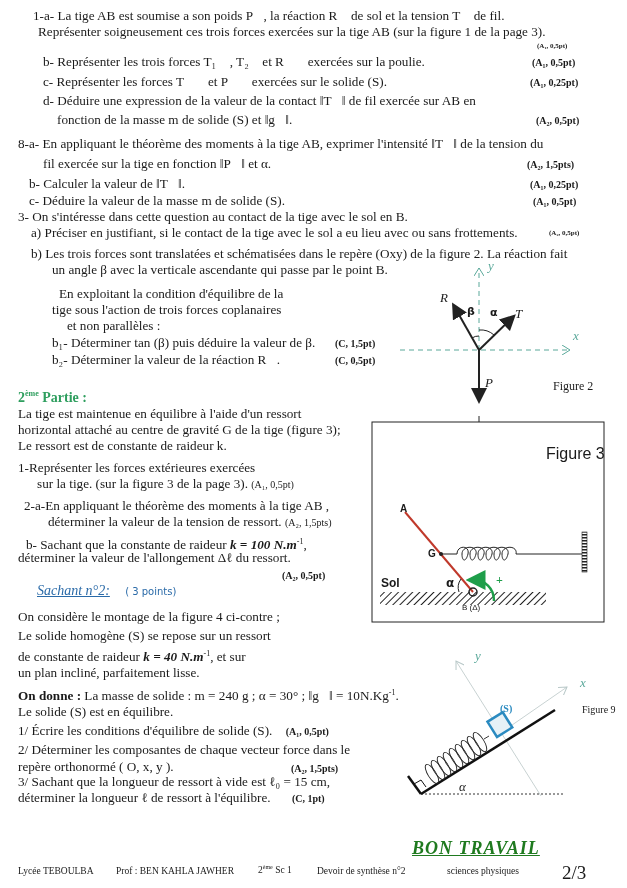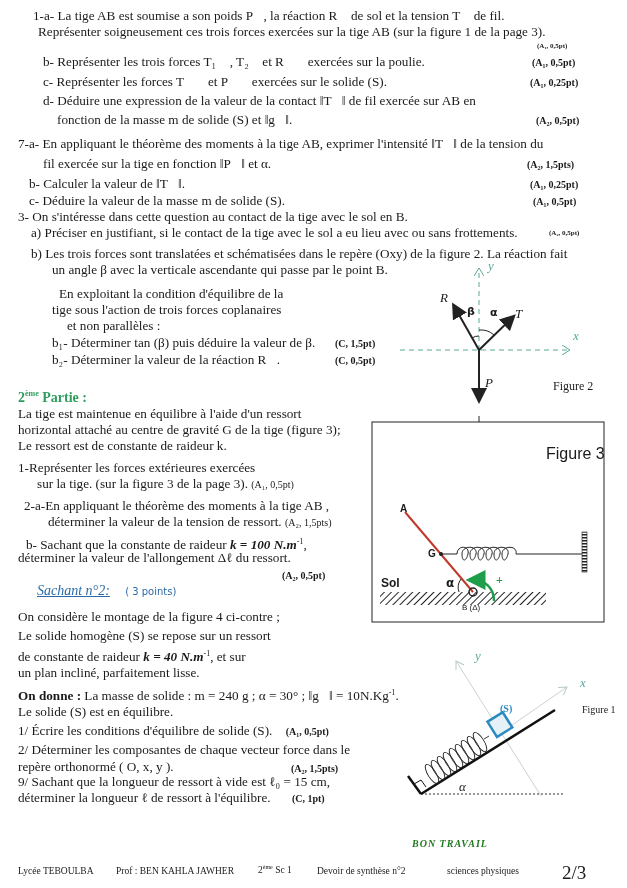--- a/index.html
+++ b/index.html
@@ -6,21 +6,21 @@
   body { width:627px; height:888px; position:relative; overflow:hidden;
          font-family:"Liberation Serif", serif; color:#1a1a1a; font-size:13px; }
   .abs { position:absolute; white-space:nowrap; }
   .t { font-size:13.2px; line-height:16px; }
   .pts { font-family:"Liberation Serif", serif; font-weight:bold; font-size:10px; }
   .pts-s { font-family:"Liberation Serif", serif; font-weight:bold; font-size:7px; }
   .pts-n { font-family:"Liberation Serif", serif; font-size:10px; }
   .green-title { color:#2e9e5e; font-weight:bold; font-size:14px; }
   .ex-title { color:#2a6aa8; font-style:italic; text-decoration:underline; font-size:14px; }
   .ex-pts { font-family:"DejaVu Sans", sans-serif; font-size:10px; color:#2a6aa8; }
-  .bon { color:#1f7a1f; font-style:italic; font-weight:bold; font-size:10px; letter-spacing:1px; }
+  .bon { color:#1f7a1f; font-style:italic; font-weight:bold; font-size:18px; letter-spacing:1px;text-decoration:underline; }
   .foot { font-size:9.5px; }
   svg { position:absolute; }
   sup { font-size:8px; }
 </style>
 </head>
 <body>
 
 <div>
   <div class="abs t" style="left:33px;top:8px">1-a- La tige AB est soumise a son poids P⃗, la réaction  R⃗ de sol et la tension T⃗ de fil.</div>
   <div class="abs t" style="left:38px;top:24px">Représenter soigneusement ces trois forces exercées sur la tige AB (sur la figure 1 de la page 3).</div>
@@ -29,21 +29,21 @@
   <div class="abs t" style="left:43px;top:54px">b- Représenter les trois forces T₁⃗ , T₂⃗ et Rₚ⃗ exercées sur la poulie.</div>
   <div class="abs pts" style="left:532px;top:57px">(A₁, 0,5pt)</div>
 
   <div class="abs t" style="left:43px;top:74px">c- Représenter les forces Tₛ⃗ et Pₛ⃗ exercées sur le solide (S).</div>
   <div class="abs pts" style="left:530px;top:77px">(A₁, 0,25pt)</div>
 
   <div class="abs t" style="left:43px;top:93px">d- Déduire une expression de la valeur de la contact ‖T⃗‖ de fil exercée sur AB en</div>
   <div class="abs t" style="left:57px;top:112px">fonction de la masse m de solide (S) et ‖g⃗‖.</div>
   <div class="abs pts" style="left:536px;top:115px">(A₂, 0,5pt)</div>
 
-  <div class="abs t" style="left:18px;top:136px">7-a- En appliquant le théorème des moments à la tige AB, exprimer l'intensité ‖T⃗‖ de la tension du</div>
+  <div class="abs t" style="left:18px;top:136px">8-a- En appliquant le théorème des moments à la tige AB, exprimer l'intensité ‖T⃗‖ de la tension du</div>
   <div class="abs t" style="left:43px;top:156px">fil exercée sur la tige en fonction ‖P⃗‖ et α.</div>
   <div class="abs pts" style="left:527px;top:159px">(A₂, 1,5pts)</div>
 
   <div class="abs t" style="left:29px;top:176px">b- Calculer la valeur de ‖T⃗‖.</div>
   <div class="abs pts" style="left:530px;top:179px">(A₁, 0,25pt)</div>
 
   <div class="abs t" style="left:29px;top:193px">c- Déduire la valeur de la masse m de solide (S).</div>
   <div class="abs pts" style="left:533px;top:196px">(A₁, 0,5pt)</div>
 
   <div class="abs t" style="left:18px;top:209px">3- On s'intéresse dans cette question au contact de la tige avec le sol en B.</div>
@@ -181,21 +181,21 @@
   </div>
   <div class="abs t" style="left:18px;top:704px">Le solide (S) est en équilibre.</div>
 
   <div class="abs t" style="left:18px;top:723px">
     <span>1/ Écrire les conditions d'équilibre de solide (S).</span>
     <span class="pts" style="margin-left:10px">(A₁, 0,5pt)</span>
   </div>
   <div class="abs t" style="left:18px;top:742px">2/ Déterminer les composantes de chaque vecteur force dans le</div>
   <div class="abs t" style="left:18px;top:759px">repère orthonormé ( O, x, y ).</div>
   <div class="abs pts" style="left:291px;top:763px">(A₂, 1,5pts)</div>
-  <div class="abs t" style="left:18px;top:774px">9/ Sachant que la longueur de ressort à vide est ℓ₀ = 15 cm,</div>
+  <div class="abs t" style="left:18px;top:774px">3/ Sachant que la longueur de ressort à vide est ℓ₀ = 15 cm,</div>
   <div class="abs t" style="left:18px;top:790px">
     <span>déterminer la longueur ℓ de ressort à l'équilibre.</span>
     <span class="pts" style="margin-left:18px">(C, 1pt)</span>
   </div>
 </div>
 
 <div>
   <svg width="627" height="888" style="left:0;top:0">
     <defs>
       <marker id="ahl" markerWidth="10" markerHeight="10" refX="8" refY="5" orient="auto">
@@ -229,21 +229,21 @@
     </g>
 
     <g transform="rotate(-32 502 728)">
       <rect x="493" y="715" width="18" height="18" fill="#e6f1f7" stroke="#2a8ac0" stroke-width="2.5"></rect>
     </g>
   </svg>
   <div class="abs" style="left:500px;top:703px;color:#2a8ac0;font-size:10px;font-weight:bold">(S)</div>
   <div class="abs" style="left:475px;top:648px;color:#5aa89a;font-style:italic;font-size:13px">y</div>
   <div class="abs" style="left:580px;top:675px;color:#5aa89a;font-style:italic;font-size:13px">x</div>
   <div class="abs" style="left:459px;top:779px;font-style:italic;font-size:13px">α</div>
-  <div class="abs" style="left:582px;top:704px;font-size:10px">Figure 1</div>
+  <div class="abs" style="left:582px;top:704px;font-size:10px">Figure 9</div>
 </div>
 
 <div>
   <div class="abs bon" style="left:412px;top:838px">BON  TRAVAIL</div>
   <div class="abs foot" style="left:18px;top:866px">Lycée TEBOULBA</div>
   <div class="abs foot" style="left:116px;top:866px">Prof : BEN KAHLA JAWHER</div>
   <div class="abs foot" style="left:258px;top:864px">
     <span>2</span><sup style="font-size:6px">ème</sup><span> Sc 1</span>
   </div>
   <div class="abs foot" style="left:317px;top:866px">Devoir de synthèse  n°2</div>

